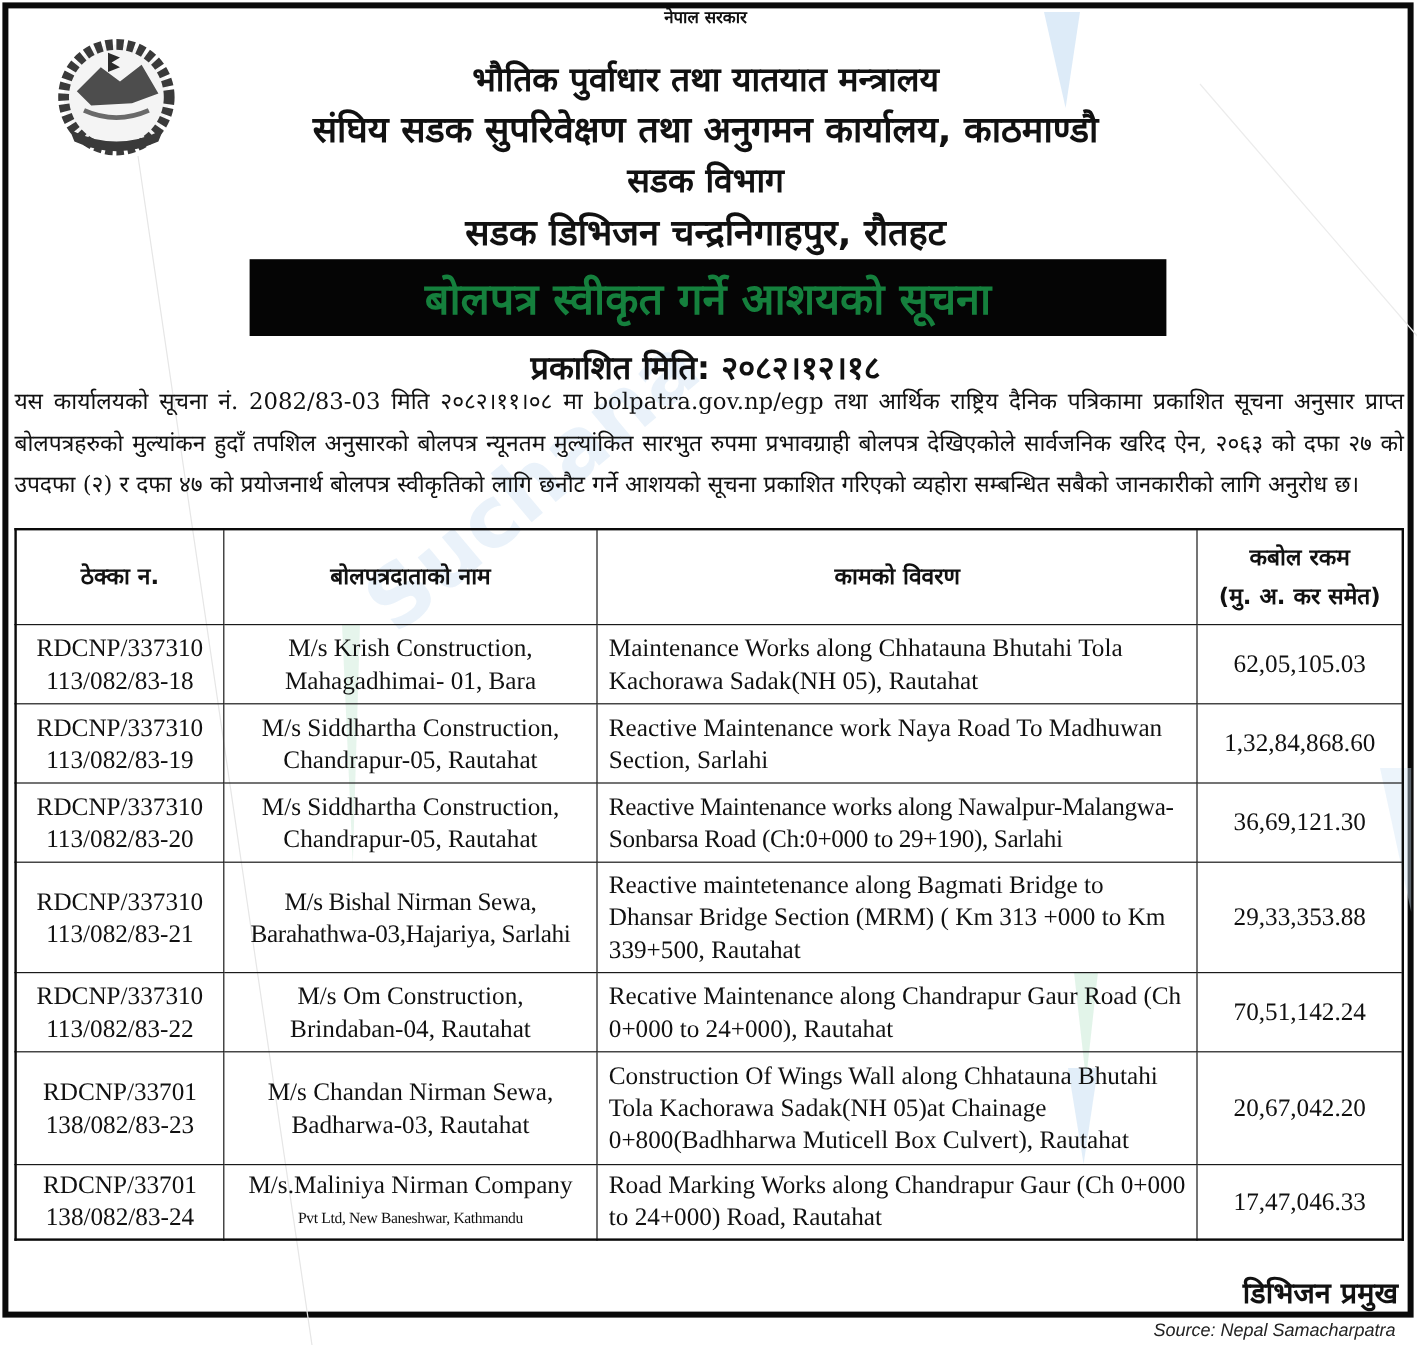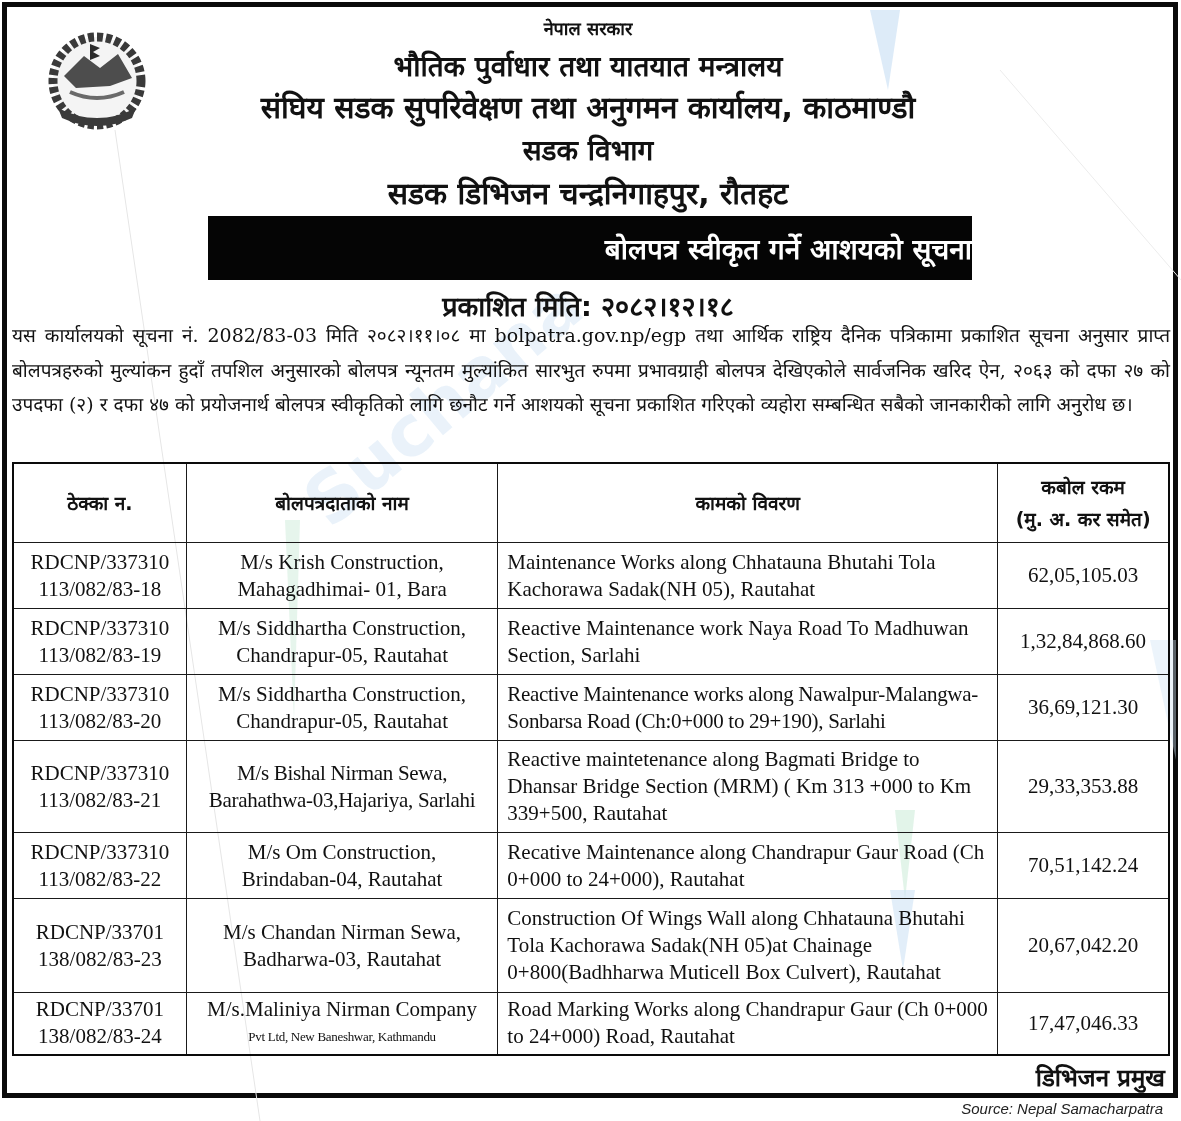--- a/index.html
+++ b/index.html
@@ -1,28 +1,28 @@
 <!DOCTYPE html>
 <html><head>
 <meta charset="utf-8">
 <style>
   html, body { margin: 0; padding: 0; background: #ffffff; }
   body { width: 1181px; height: 1121px; position: relative; overflow: hidden; font-family: "Liberation Serif", serif; color: #111; }
   .frame { position: absolute; left: 2px; top: 2px; width: 1166px; height: 1086px; border: 5px solid #0a0a0a; background: #fff; }
   .emblem { position: absolute; left: 40px; top: 26px; width: 114px; height: 110px; }
   .hdr { position: absolute; left: 0; width: 1176px; text-align: center; font-family: "DejaVu Sans", sans-serif; font-weight: bold; color: #111; white-space: nowrap; }
-  .h1 { top: 16px; font-size: 18px; left: 0; }
+  .h1 { top: 4px; font-size: 14px; left: 0; }
   .h2 { top: 46px; font-size: 28px; }
   .h3 { top: 86px; font-size: 30px; }
   .h4 { top: 130px; font-size: 28px; }
   .h5 { top: 172px; font-size: 30px; }
-  .banner { position: absolute; left: 208px; top: 216px; width: 764px; height: 64px; background: #050505; color: #ffffff; font-family: "DejaVu Sans", sans-serif; font-weight: bold; font-size: 28px; display: flex; align-items: center; justify-content: flex-end; }
+  .banner { position: absolute; left: 208px; top: 216px; width: 764px; height: 64px; background: #050505; color: #15803d; font-family: "DejaVu Sans", sans-serif; font-weight: bold; font-size: 36px; display: flex; align-items: center; justify-content: center; }
   .pubdate { position: absolute; left: 0; width: 1176px; top: 287px; text-align: center; font-family: "DejaVu Sans", sans-serif; font-weight: bold; font-size: 27px; }
   .body-text { position: absolute; left: 12px; top: 318px; width: 1158px; font-family: "DejaVu Serif", serif; font-size: 19px; line-height: 34.5px; text-align: justify; text-align-last: left; color: #111; }
-  table.tenders { position: absolute; left: 12px; top: 462px; width: 1158px; border-collapse: collapse; border: 2.5px solid #0a0a0a; }
+  table.tenders { position: absolute; left: 12px; top: 440px; width: 1158px; border-collapse: collapse; border: 2.5px solid #0a0a0a; }
   table.tenders th, table.tenders td { border: 1.5px solid #1a1a1a; padding: 2px 9px; vertical-align: middle; font-size: 21px; line-height: 27px; }
   table.tenders th { font-family: "DejaVu Sans", sans-serif; font-weight: bold; font-size: 19px; height: 74px; text-align: center; line-height: 32px; }
   .c-no { width: 154px; text-align: center; }
   .c-name { width: 294px; text-align: center; }
   .c-desc { width: 484px; text-align: left; }
   .c-amt { width: 152px; text-align: center; }
   td.c-no, td.c-amt { text-align: center; }
   .small { font-size: 13px; letter-spacing: -0.3px; }
   .signature { position: absolute; right: 16px; top: 1060px; font-family: "DejaVu Sans", sans-serif; font-weight: bold; font-size: 24px; }
   .source { position: absolute; right: 18px; top: 1100px; font-family: "Liberation Sans", sans-serif; font-style: italic; font-size: 15px; color: #222; }

